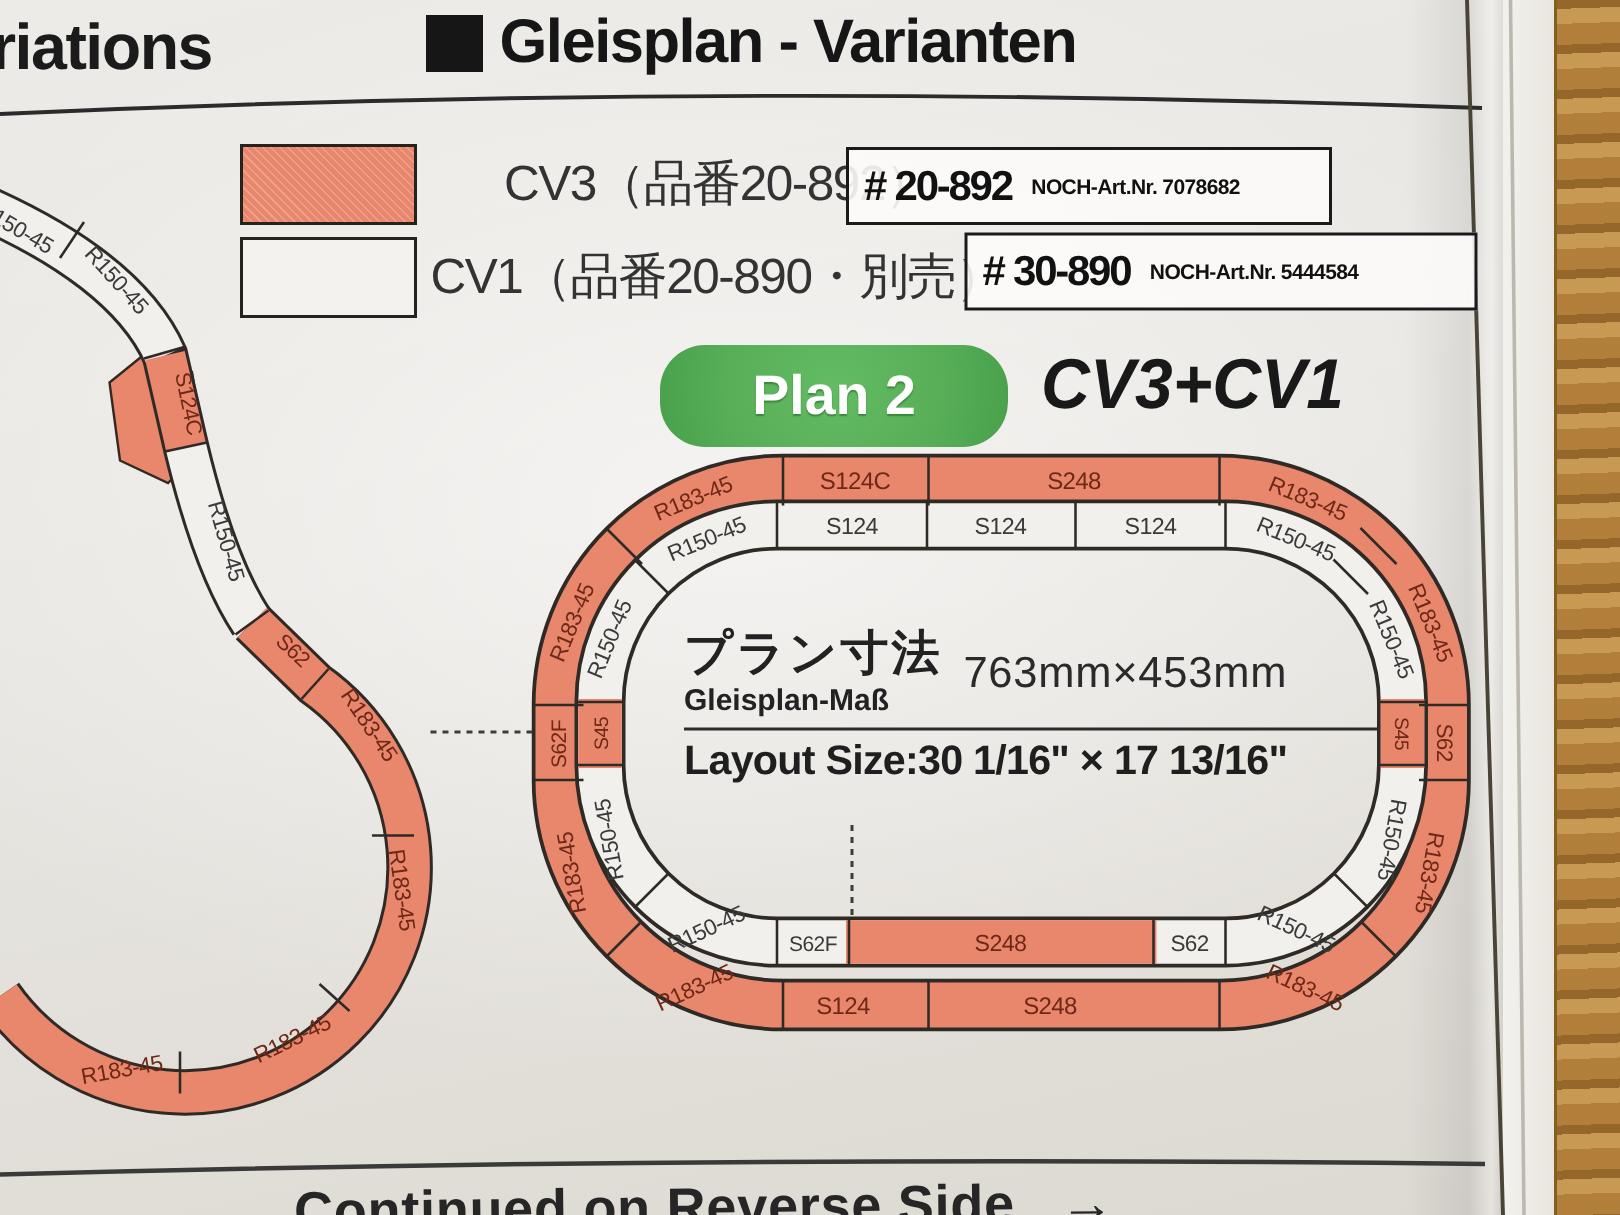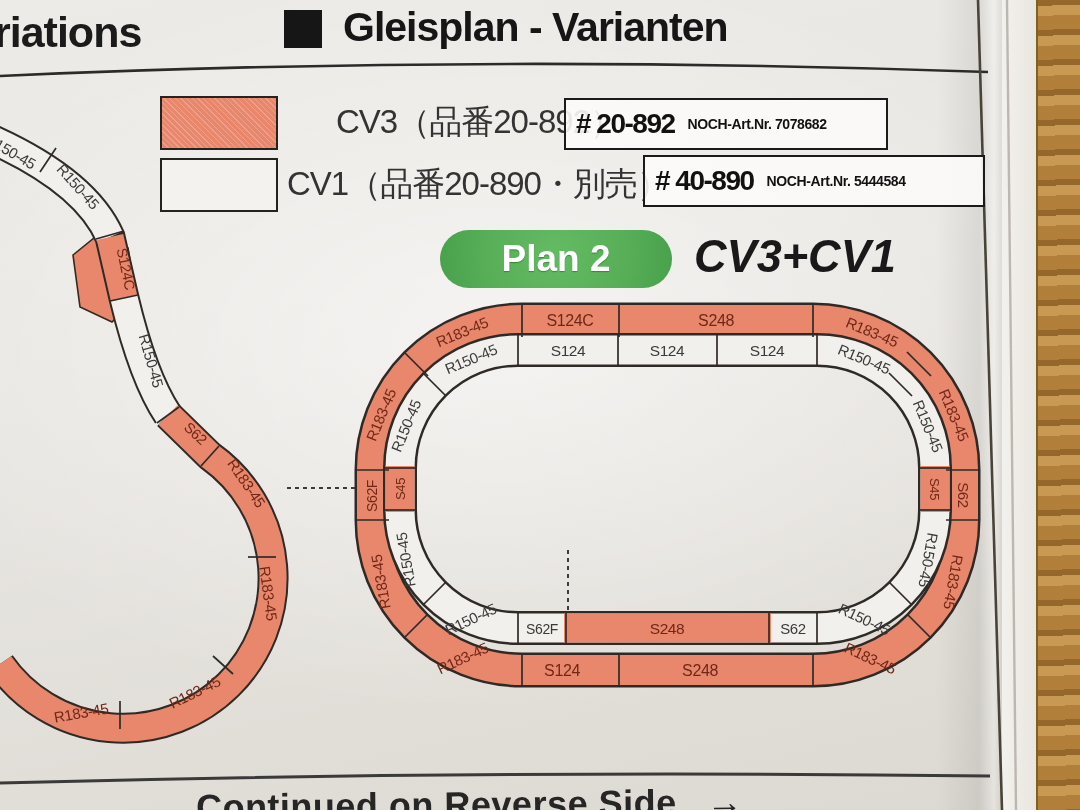--- a/index.html
+++ b/index.html
@@ -20,37 +20,37 @@
   .edge-strip{left:1002px;top:0;width:34px;height:810px;
     background:linear-gradient(90deg,#f3f1ed,#e9e6df);}
   .crease{left:936px;top:0;width:66px;height:810px;
     background:linear-gradient(90deg,rgba(0,0,0,0),rgba(0,0,0,.07) 65%,rgba(255,255,255,.28) 88%,rgba(0,0,0,.05));}
   .wood{left:1036px;top:0;width:44px;height:810px;background-color:var(--wood);
     background-image:repeating-linear-gradient(178deg,rgba(110,68,18,.5) 0 6px,rgba(218,178,108,.38) 6px 16px,rgba(150,100,40,.28) 16px 30px);
     border-left:2px solid #83601f;}
   
   .hdr-left{left:-6px;top:8px;font-size:43px;font-weight:800;letter-spacing:-1px;color:#1b1b1b;}
   .hdr-square{left:284px;top:10px;width:38px;height:38px;background:#161616;}
-  .hdr-title{left:343px;top:4px;font-size:41px;font-weight:800;letter-spacing:-1px;color:#161616;}
+  .hdr-title{left:333px;top:4px;font-size:41px;font-weight:800;letter-spacing:-1px;color:#161616;}
   
   .swatch{width:118px;height:54px;border:2.5px solid #26221e;box-sizing:border-box;}
   .swatch.cv3{left:160px;top:96px;background-color:var(--cv3);
     background-image:repeating-linear-gradient(45deg,rgba(255,255,255,.22) 0 1px,rgba(0,0,0,0) 1px 4px);}
   .swatch.cv1{left:160px;top:158px;background:#f4f2ee;}
   .leg-label{font-size:33px;font-weight:500;color:#333;letter-spacing:-1px;white-space:nowrap;}
   .leg-label.r1{left:292px;top:100px;margin-left:44px;}
   .leg-label.r2{left:287px;top:162px;}
   .part-box{display:flex;align-items:center;gap:13px;border:2.5px solid #1a1a1a;
     background:rgba(252,251,249,.9);padding:0 10px;height:52px;box-sizing:border-box;white-space:nowrap;}
   .part-box.b1{left:564px;top:98px;width:324px;}
   .part-box.b2{left:643px;top:155px;width:342px;}
   .part-no{font-size:28px;font-weight:800;letter-spacing:-1.5px;color:#111;}
   .noch{font-size:14px;font-weight:700;letter-spacing:-0.4px;color:#111;}
   
-  .badge{left:440px;top:230px;width:232px;height:58px;border-radius:30px;
+  .badge{left:440px;top:230px;width:232px;height:68px;border-radius:30px;
     background:radial-gradient(circle at 50% 40%, #63bb63, var(--green) 60%, #48a04c);
     display:flex;align-items:center;justify-content:center;}
   .badge span{color:#fff;font-size:37px;font-weight:800;letter-spacing:0;
     text-shadow:0 1px 1px rgba(0,70,0,.4);}
   .combo{left:694px;top:228px;font-size:47px;font-weight:800;font-style:italic;
     color:#191919;letter-spacing:0;transform:scaleX(.96);transform-origin:left;}
   
   .dim-block{left:456px;top:419px;width:462px;}
   .dim-row{display:flex;align-items:flex-start;}
   .dim-jp{font-size:32px;font-weight:700;letter-spacing:2px;color:#222;line-height:1.05;}
@@ -221,27 +221,38 @@
 
   <div class="abs swatch cv3"></div>
   <div class="abs leg-label r1">CV3（品番20-892）</div>
   <div class="abs part-box b1">
     <span class="part-no"># 20-892</span>
     <span class="noch">NOCH-Art.Nr. 7078682</span>
   </div>
   <div class="abs swatch cv1"></div>
   <div class="abs leg-label r2">CV1（品番20-890・別売）</div>
   <div class="abs part-box b2">
-    <span class="part-no"># 40-890</span>
+    <span class="part-no"># 30-890</span>
     <span class="noch">NOCH-Art.Nr. 5444584</span>
   </div>
 
   <div class="abs badge">
     <span>Plan 2</span>
   </div>
   <div class="abs combo">CV3+CV1</div>
 
+  <div class="abs dim-block">
+    <div class="dim-row">
+      <div>
+        <div class="dim-jp">プラン寸法</div>
+        <div class="dim-de">Gleisplan-Maß</div>
+      </div>
+      <div class="dim-mm">763mm×453mm</div>
+    </div>
+    <div class="dim-divider"></div>
+    <div class="dim-inch">Layout Size:30 1/16" × 17 13/16"</div>
+  </div>
 
   <div class="abs footer">
     <span>Continued on Reverse Side</span><span class="arrow">→</span>
   </div>
 
 </div>
 
 </body></html>

